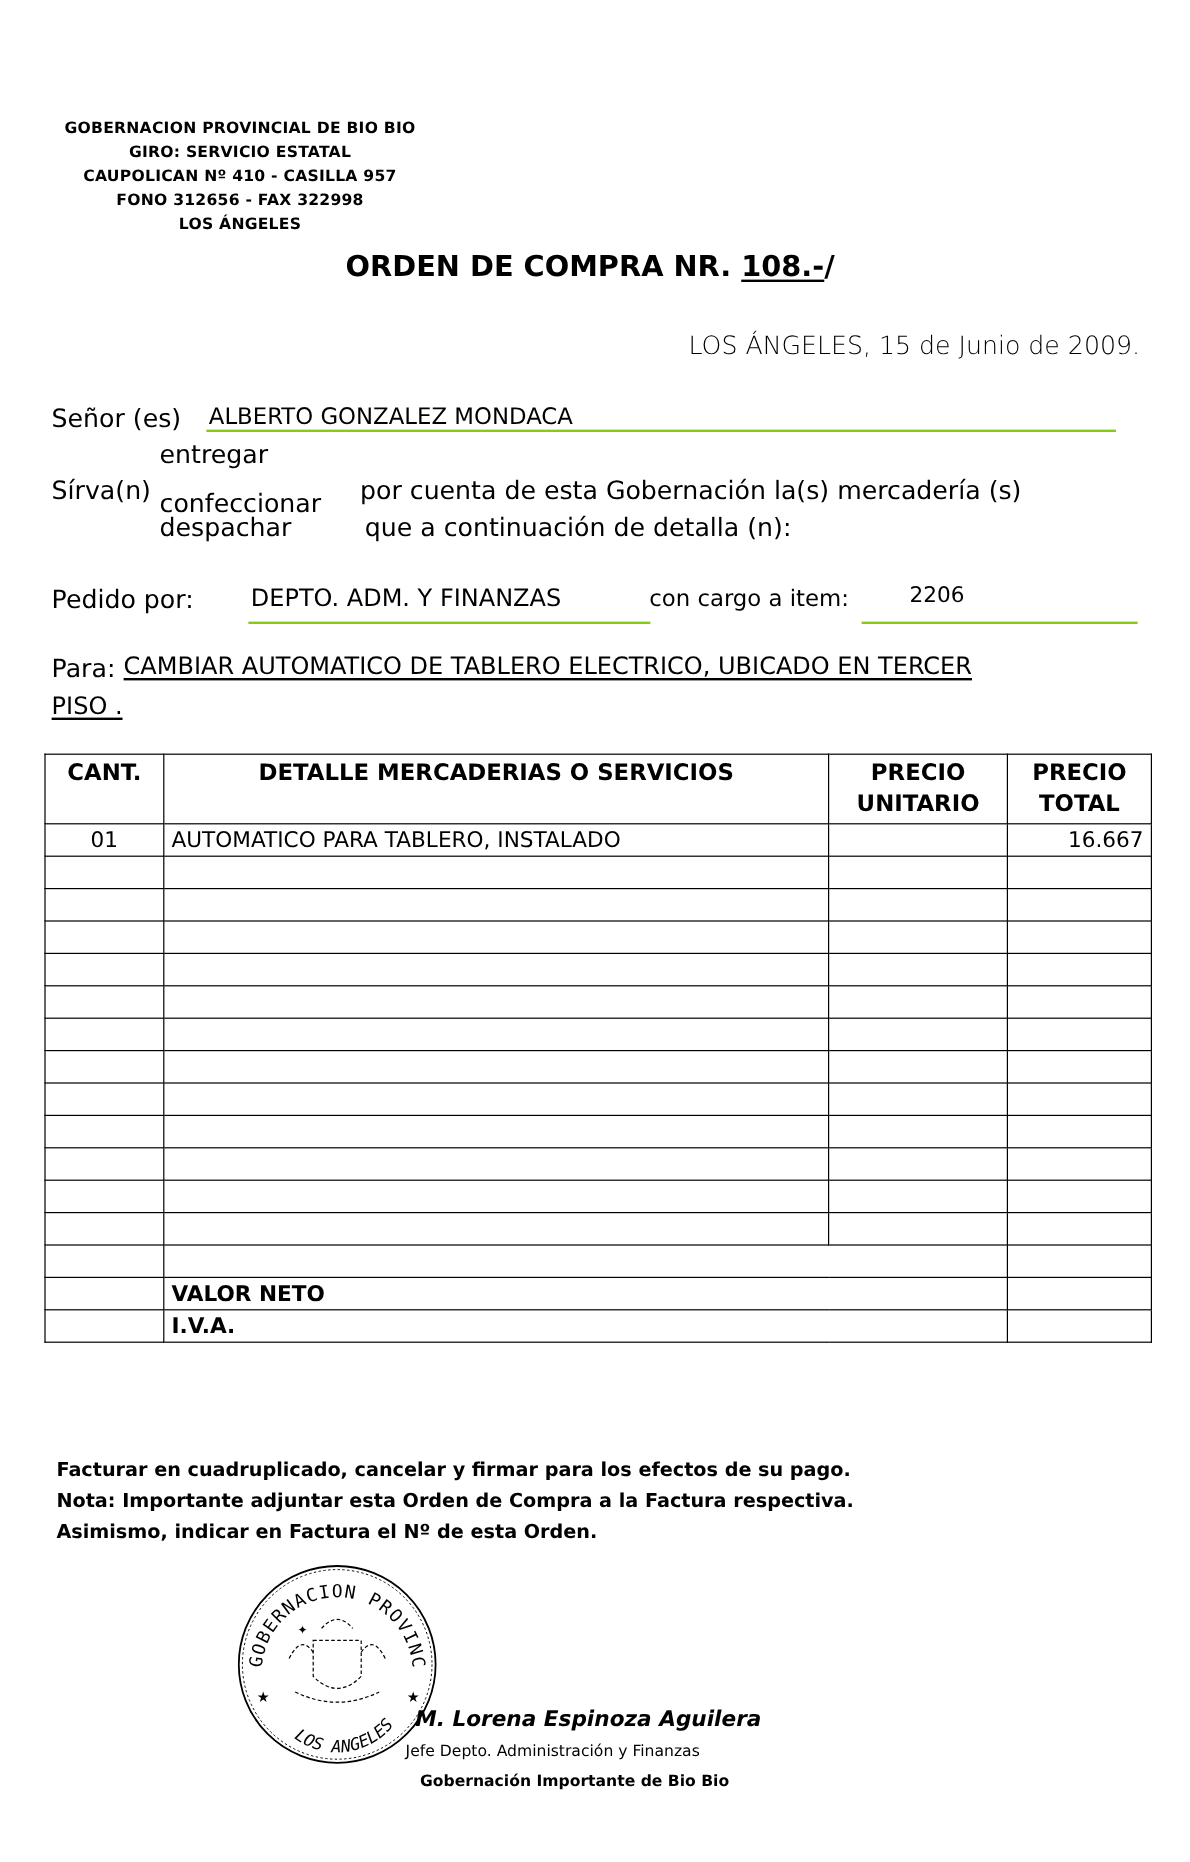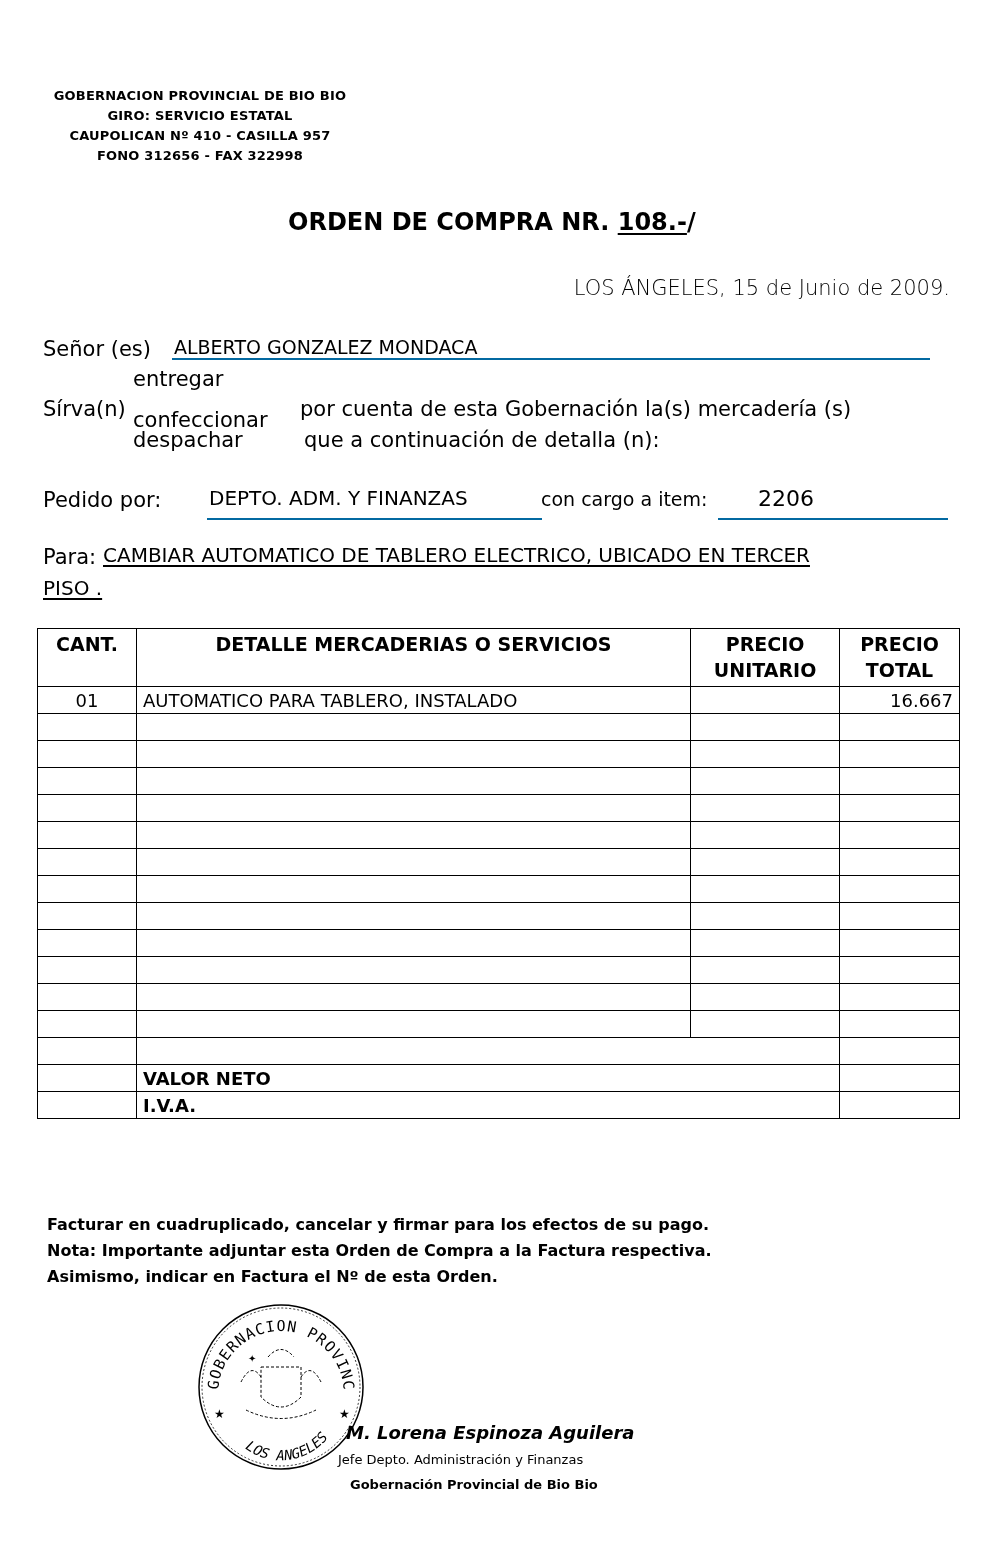--- a/index.html
+++ b/index.html
@@ -1,48 +1,49 @@
 <!DOCTYPE html>
 <html><head>
 <meta charset="utf-8">
 <style>
   html, body { margin: 0; padding: 0; background: #ffffff; }
   body {
     width: 992px; height: 1552px; position: relative; overflow: hidden;
     font-family: "DejaVu Sans", sans-serif; color: #000;
   }
   .abs { position: absolute; }
-  .hdr { font-weight: bold; font-size: 13px; line-height: 20px; text-align: center; width: 340px; left: 30px; top: 86px; letter-spacing: 0.2px; }
+  .hdr { font-weight: bold; font-size: 13px; line-height: 20px; text-align: center; width: 340px; left: 30px; top: 98px; letter-spacing: 0.2px; }
   .hdr div { white-space: nowrap; }
   .title { left: 288px; top: 208px; font-weight: bold; font-size: 24px; white-space: nowrap; }
   .title .num { text-decoration: underline; text-underline-offset: 3px; }
   .date { right: 42px; top: 276px; font-size: 21px; white-space: nowrap; font-weight: 300; }
   .lbl { font-weight: normal; font-size: 21px; white-space: nowrap; }
   .val { font-size: 20px; white-space: nowrap; }
-  .uline { border-bottom: 2px solid #0369a1; text-decoration: underline; }
+  .uline { border-bottom: 2px solid #84cc16; text-decoration: underline; }
   table.grid { position: absolute; left: 37px; top: 628px; width: 923px; border-collapse: collapse; }
   table.grid td, table.grid th { border: 1.5px solid #000; padding: 0 6px; font-size: 18px; height: 27px; box-sizing: border-box; }
   table.grid th { font-weight: bold; font-size: 19px; line-height: 26px; height: 58px; vertical-align: top; padding-top: 2px; }
   .c-cant { width: 99px; text-align: center; }
   .c-det { width: 555px; text-align: left; }
   .c-unit { width: 149px; text-align: center; }
   .c-tot { width: 120px; text-align: right; }
   td.bold { font-weight: bold; font-size: 17px; }
   .nota { left: 47px; top: 1212px; font-weight: bold; font-size: 16px; line-height: 26px; white-space: nowrap; }
   .stamp { left: 196px; top: 1302px; width: 170px; height: 170px; }
   .sig { font-style: italic; font-weight: bold; white-space: nowrap; }
 </style>
 </head>
 <body>
 
 <div class="abs hdr">
   <div>GOBERNACION PROVINCIAL DE BIO BIO</div>
   <div>GIRO: SERVICIO ESTATAL</div>
   <div>CAUPOLICAN Nº 410 -  CASILLA 957</div>
   <div>FONO  312656  - FAX 322998</div>
+  <div>LOS ÁNGELES</div>
 </div>
 
 <div class="abs title">
   <span>ORDEN DE COMPRA NR.</span>
   <span class="num">108.-</span><span>/</span>
 </div>
 
 <div class="abs date">LOS ÁNGELES, 15 de Junio de 2009.</div>
 
 <div class="abs lbl" style="left:43px; top:337px;">Señor (es)</div>
@@ -56,21 +57,21 @@
 <div class="abs val" style="left:300px; top:397px; font-size:21px;">por cuenta de esta Gobernación la(s) mercadería (s)</div>
 <div class="abs lbl" style="left:133px; top:428px;">despachar</div>
 <div class="abs val" style="left:304px; top:428px; font-size:21px;">que a continuación de detalla (n):</div>
 
 <div class="abs lbl" style="left:43px; top:488px;">Pedido por:</div>
 <div class="abs uline" style="left:207px; top:484px; width:335px; height:34px;">
   <span class="val" style="position:absolute; left:2px; top:2px;">DEPTO. ADM. Y FINANZAS</span>
 </div>
 <div class="abs lbl" style="left:541px; top:488px; font-size:19px;">con cargo a item:</div>
 <div class="abs uline" style="left:718px; top:484px; width:230px; height:34px;">
-  <span class="val" style="position:absolute; left:40px; top:2px; font-size:22px;">2206</span>
+  <span class="val" style="position:absolute; left:40px; top:2px; font-size:18px;">2206</span>
 </div>
 
 <div class="abs lbl" style="left:43px; top:545px;">Para:</div>
 <div class="abs val" style="left:103px; top:543px; text-decoration:underline; text-underline-offset:3px; font-size:20px;"> CAMBIAR AUTOMATICO DE TABLERO ELECTRICO, UBICADO EN TERCER</div>
 <div class="abs val" style="left:43px; top:576px; text-decoration:underline; text-underline-offset:3px; font-size:20px;">PISO .</div>
 
 <table class="grid">
   <thead>
     <tr>
       <th class="c-cant">CANT.</th>
@@ -210,13 +211,13 @@
     <path d="M 72 55 Q 85 40 98 55"></path>
     <path d="M 45 80 Q 55 60 65 75"></path>
     <path d="M 125 80 Q 115 60 105 75"></path>
     <path d="M 50 108 Q 85 125 120 108"></path>
     <text x="52" y="60" font-size="10" stroke="none" fill="#000">✦</text>
   </g>
 </svg>
 
 <div class="abs sig" style="left:346px; top:1422px; font-size:18px;">M. Lorena Espinoza Aguilera</div>
 <div class="abs" style="left:338px; top:1452px; font-size:13px; font-weight:normal; white-space:nowrap;">Jefe Depto. Administración y Finanzas</div>
-<div class="abs" style="left:350px; top:1477px; font-size:13px; font-weight:bold; white-space:nowrap;">Gobernación Provincial de Bio Bio</div>
+<div class="abs" style="left:350px; top:1477px; font-size:13px; font-weight:bold; white-space:nowrap;">Gobernación Importante de Bio Bio</div>
 
 </body></html>

